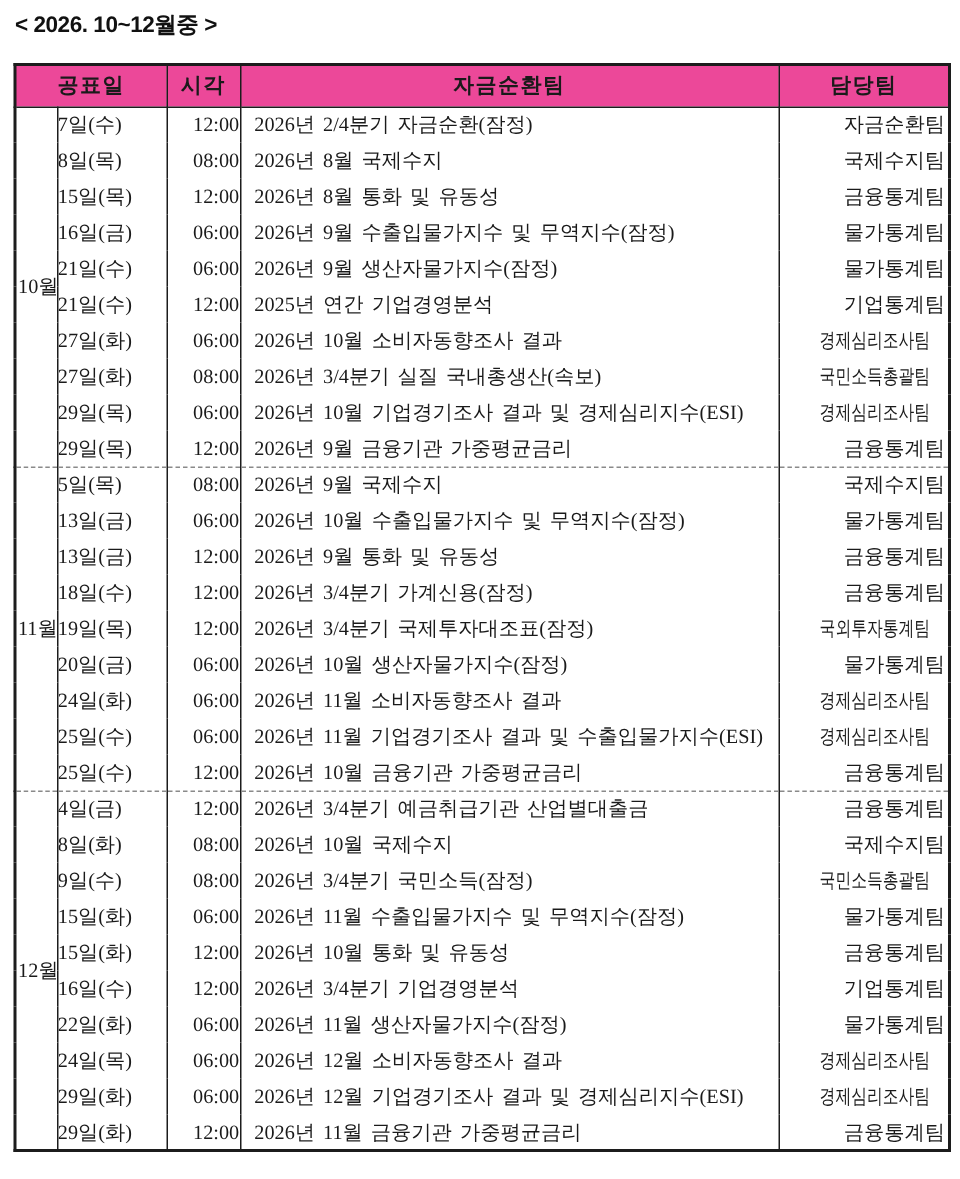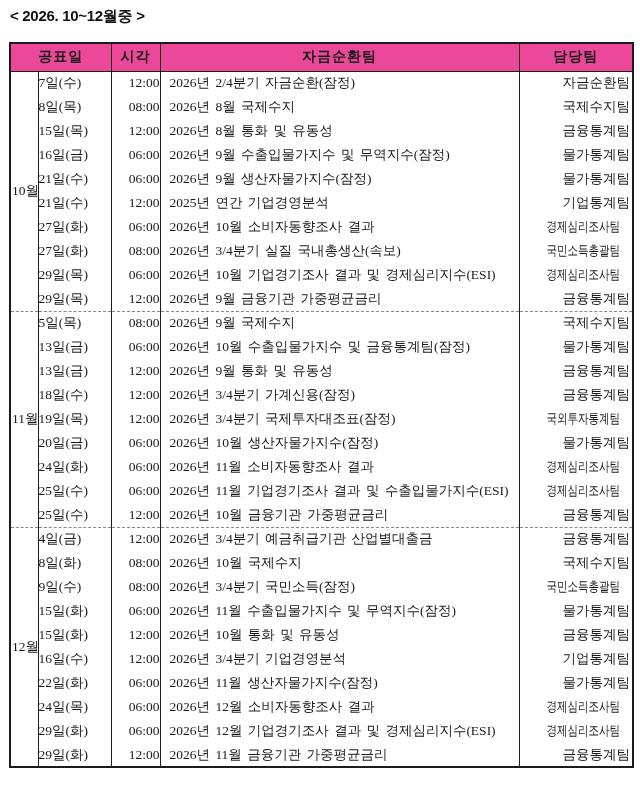--- a/index.html
+++ b/index.html
@@ -142,21 +142,21 @@
         <tr class="group-start">
           <td class="month-cell" rowspan="9">11월</td>
           <td class="date-cell">5일(목)</td>
           <td class="time-cell">08:00</td>
           <td class="stat-cell">2026년 9월 국제수지</td>
           <td class="team-cell"><span class="fit">국제수지팀</span></td>
         </tr>
         <tr>
           <td class="date-cell">13일(금)</td>
           <td class="time-cell">06:00</td>
-          <td class="stat-cell">2026년 10월 수출입물가지수 및 금융통계팀(잠정)</td>
+          <td class="stat-cell">2026년 10월 수출입물가지수 및 무역지수(잠정)</td>
           <td class="team-cell"><span class="fit">물가통계팀</span></td>
         </tr>
         <tr>
           <td class="date-cell">13일(금)</td>
           <td class="time-cell">12:00</td>
           <td class="stat-cell">2026년 9월 통화 및 유동성</td>
           <td class="team-cell"><span class="fit">금융통계팀</span></td>
         </tr>
         <tr>
           <td class="date-cell">18일(수)</td>

